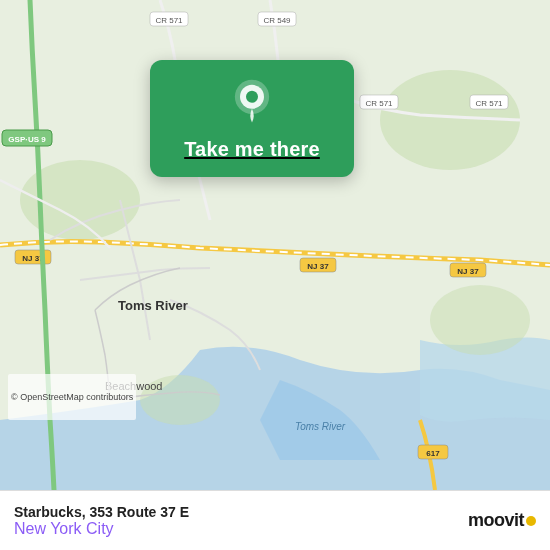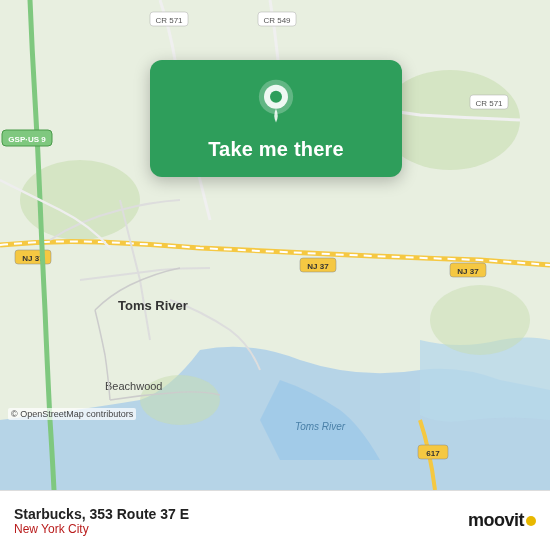--- a/index.html
+++ b/index.html
@@ -24,28 +24,29 @@
     #map-svg {
       width: 100%;
       height: 100%;
     }
 
     
     #action-card {
       position: absolute;
       top: 60px;
       left: 150px;
-      width: 252px;
+      width: 204px;
       background-color: #2e9e5b;
       border-radius: 12px;
       display: flex;
       flex-direction: column;
       align-items: center;
       padding: 18px 20px 16px 20px;
       box-shadow: 0 4px 16px rgba(0,0,0,0.25);
+      text-decoration: underline;
     }
 
     #pin-icon {
       width: 48px;
       height: 48px;
       margin-bottom: 12px;
     }
 
     #take-me-there-btn {
       background: transparent;
@@ -74,22 +75,22 @@
       flex-direction: column;
     }
 
     #location-name {
       font-size: 14px;
       font-weight: 600;
       color: #222;
     }
 
     #location-city {
-      font-size: 12px;
-      color: #b91c1c;
+      font-size: 16px;
+      color: #8b5cf6;
     }
 
     #moovit-logo {
       display: flex;
       align-items: center;
       gap: 2px;
     }
 
     #moovit-logo-text {
       font-size: 18px;
@@ -106,21 +107,21 @@
       display: inline-block;
     }
 
     #copyright-text {
       position: absolute;
       bottom: 70px;
       left: 8px;
       font-size: 9px;
       color: #444;
       background: rgba(255,255,255,0.7);
-      padding: 1px 3px;
+      padding: 18px 3px;
       border-radius: 2px;
     }
   </style>
 </head>
 <body>
 
 <div id="map-container">
   <svg id="map-svg" viewBox="0 0 550 490" xmlns="http://www.w3.org/2000/svg">
 
     <rect width="550" height="490" fill="#e8efe0"></rect>

